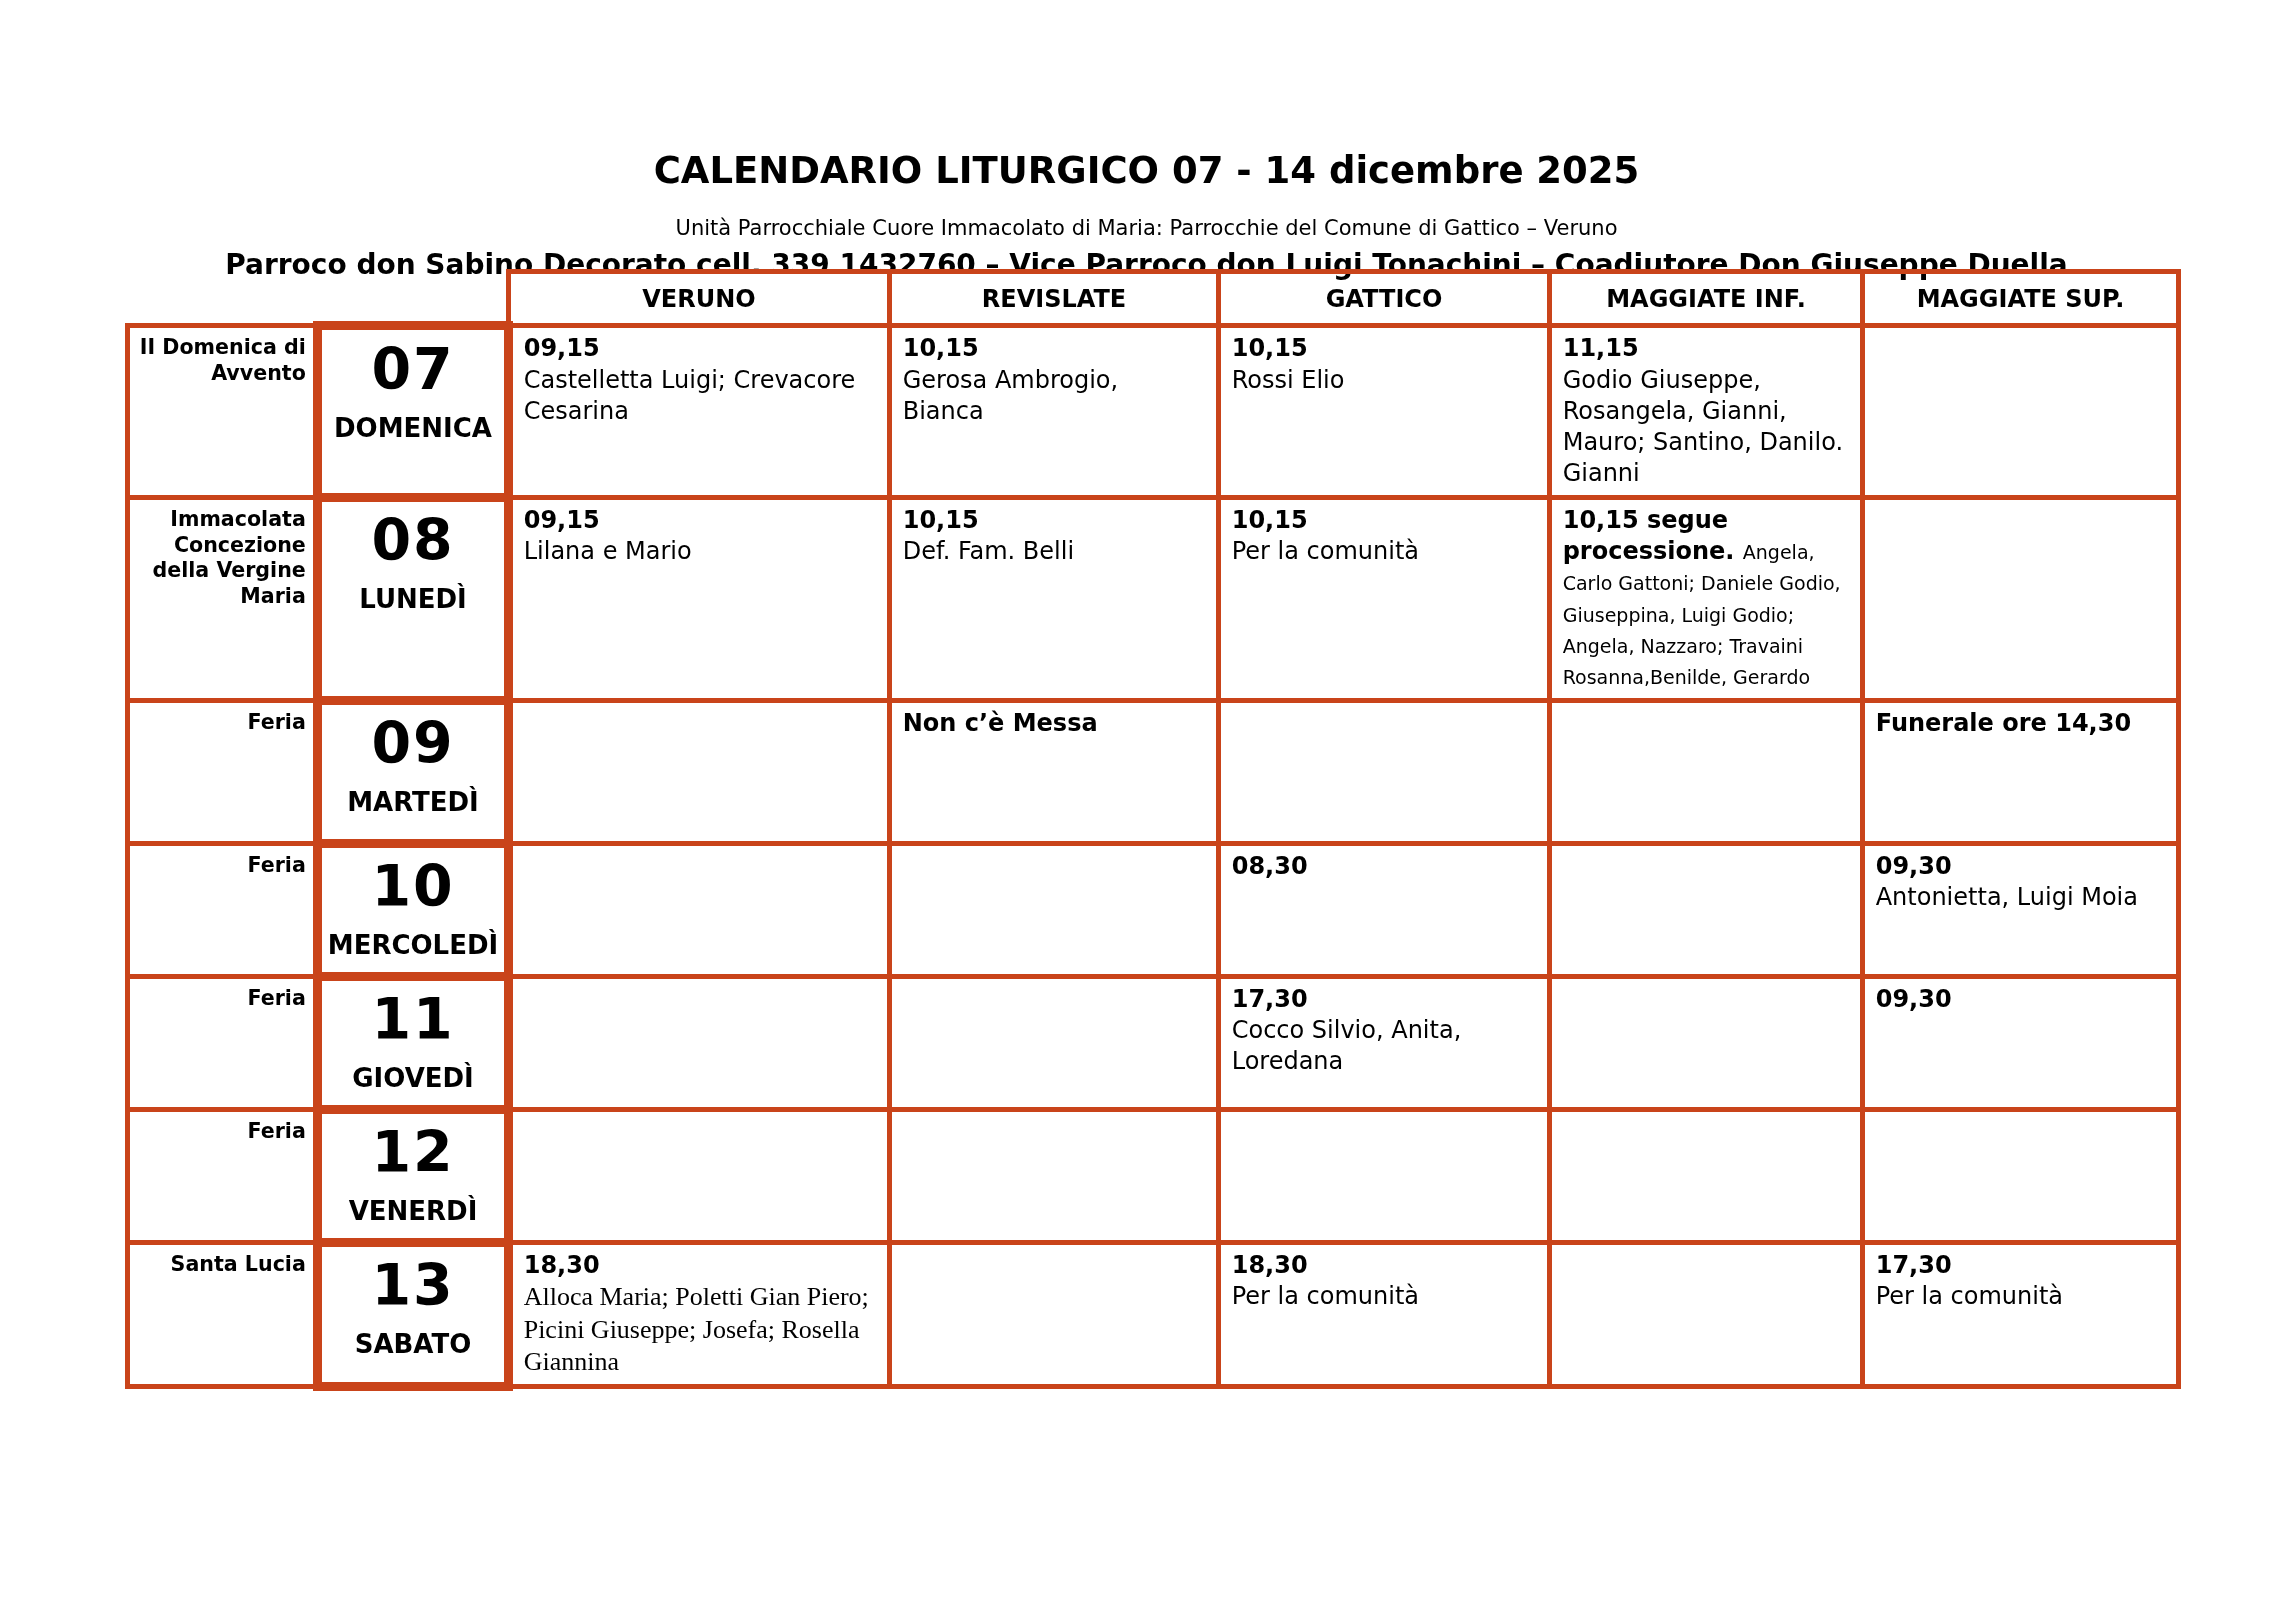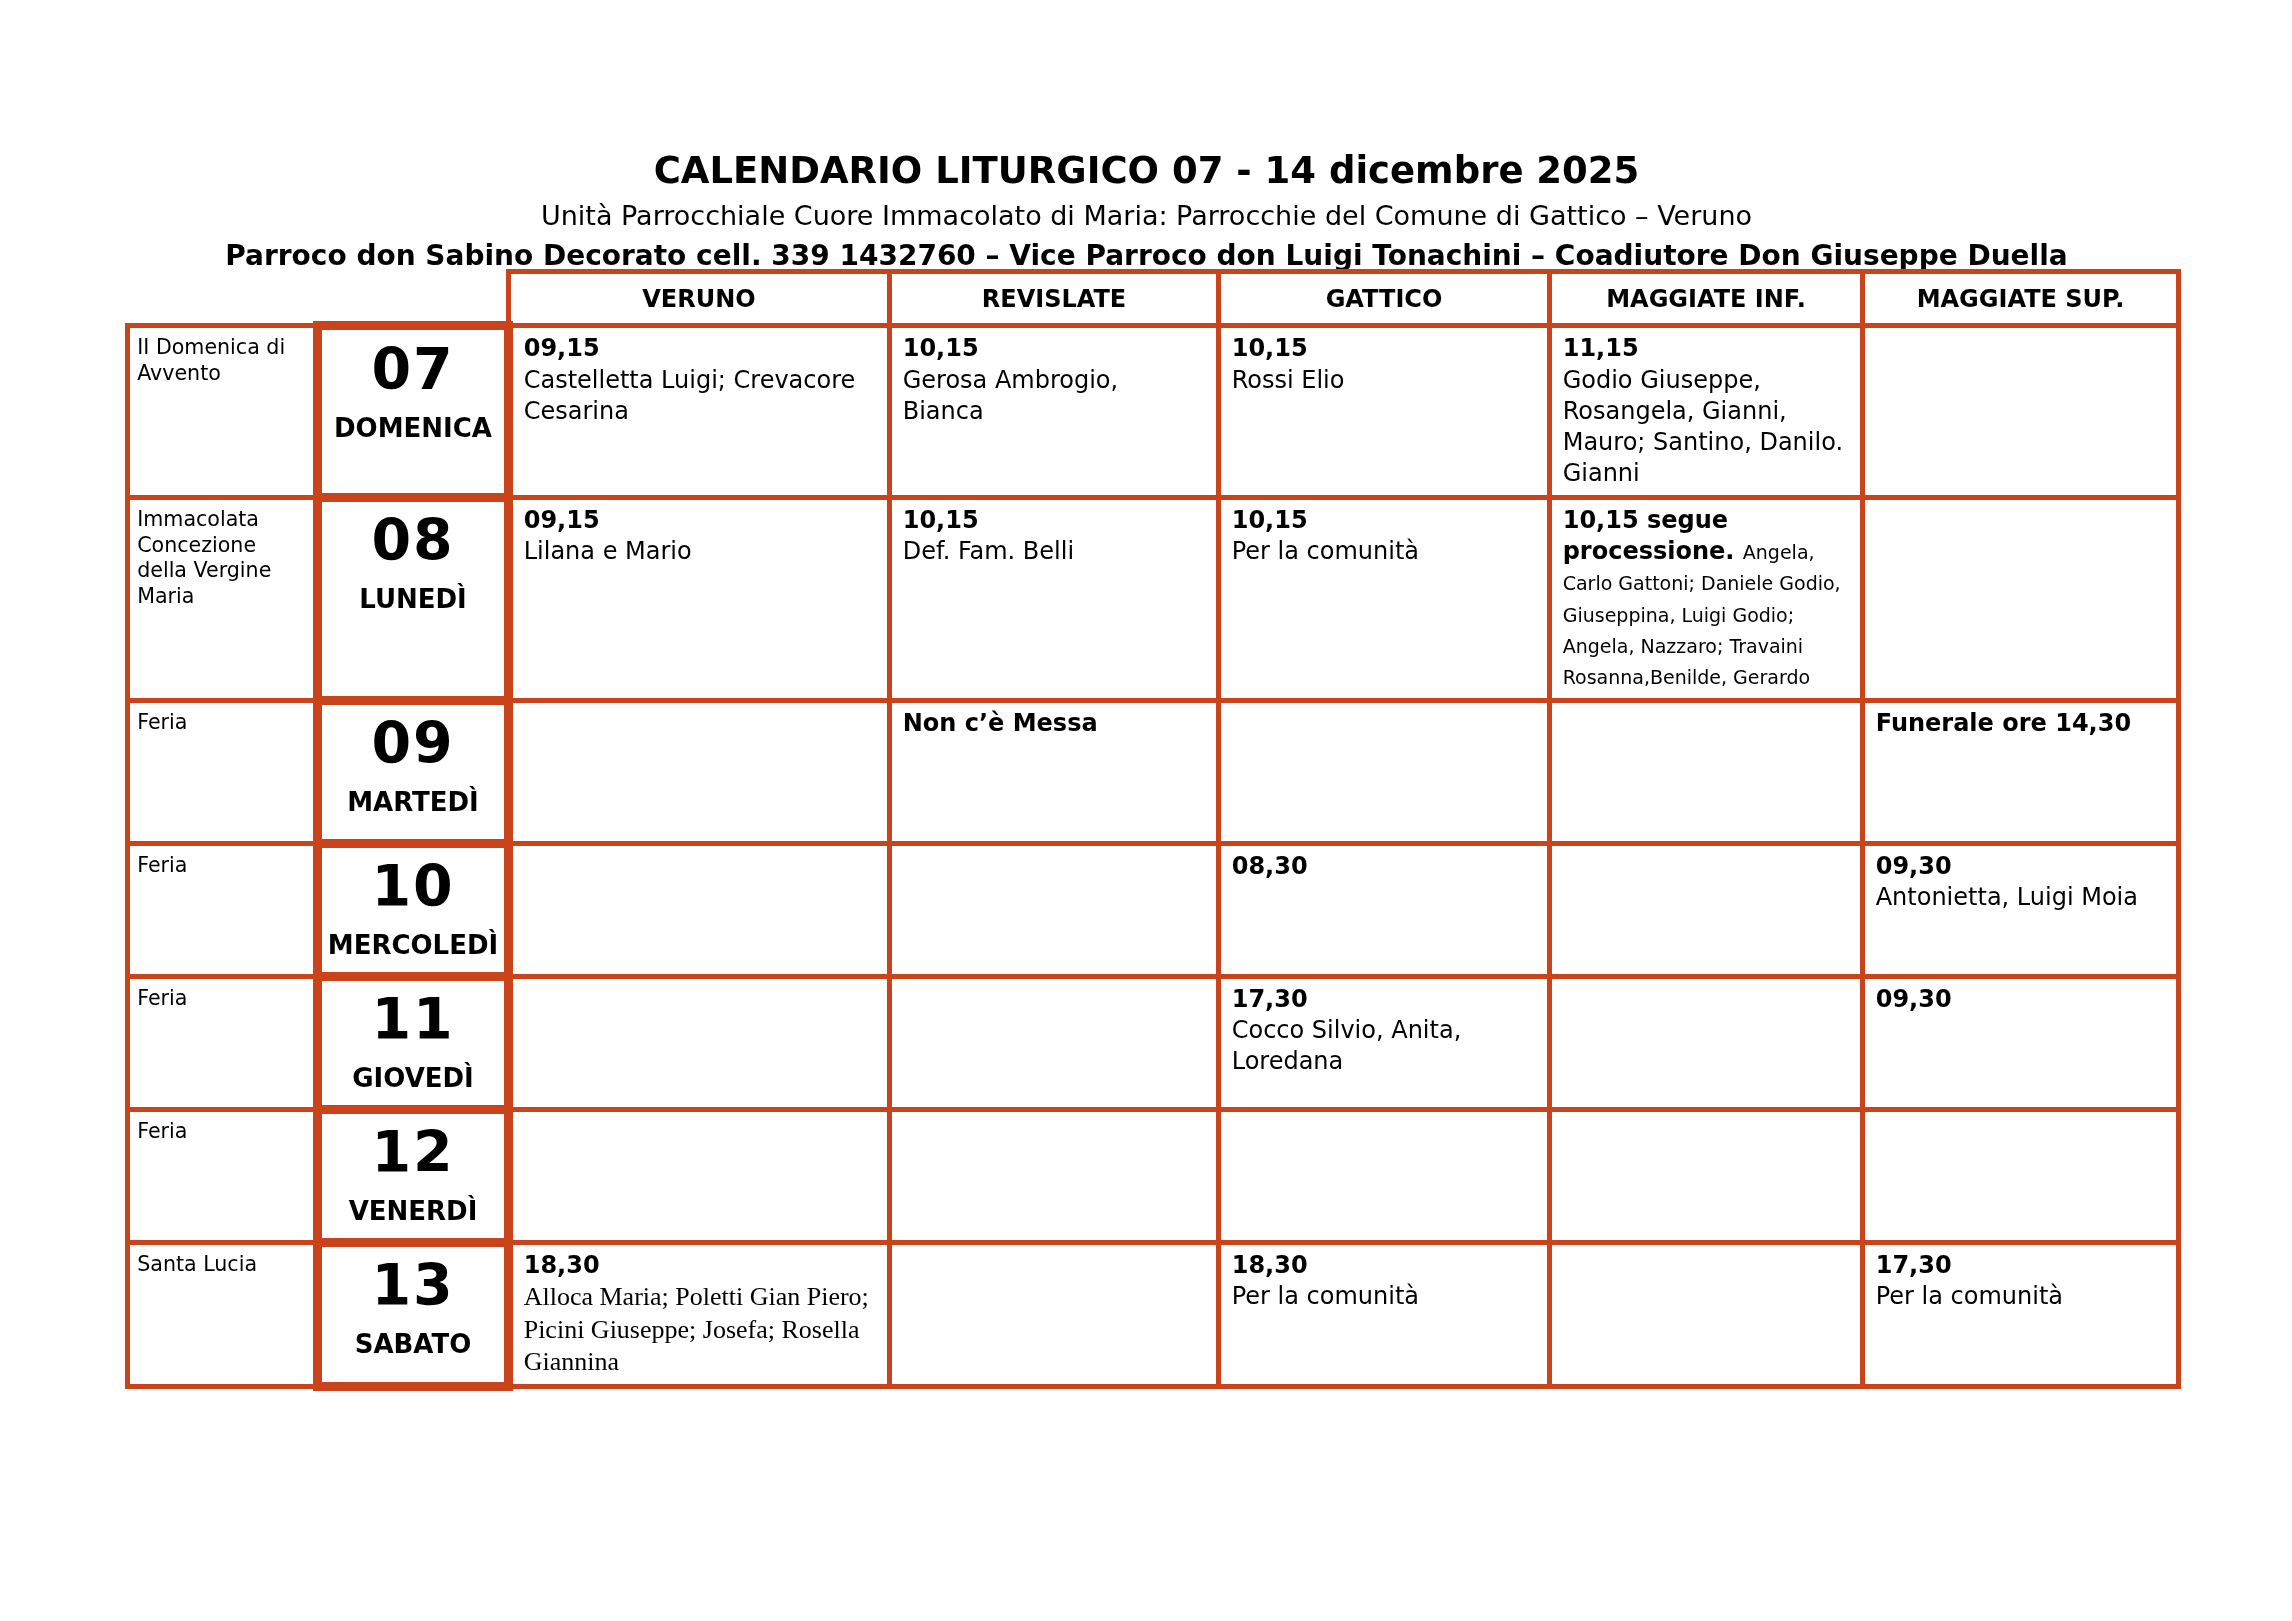--- a/index.html
+++ b/index.html
@@ -6,42 +6,42 @@
   * { box-sizing:border-box; }
   html,body { margin:0; padding:0; }
   body {
     width:2293px; height:1622px;
     background:var(--bg); color:var(--text);
     font-family:"DejaVu Sans","Liberation Sans",sans-serif;
     position:relative; overflow:hidden;
   }
   .doc-header { position:absolute; top:149px; left:0; width:100%; text-align:center; }
   .doc-title    { font-size:37px; font-weight:bold; }
-  .doc-subtitle { font-size:27px; margin-top:8px; }
+  .doc-subtitle { font-size:21px; margin-top:24px; }
   .doc-contacts { font-size:28px; font-weight:bold; margin-top:8px; }
 
   table.grid {
     position:absolute; left:125px; top:269px;
     border-collapse:collapse; table-layout:fixed;
     width:2051px;
     padding-left:28px;
   }
   .grid th, .grid td {
     border:5.4px solid var(--border);
     vertical-align:top; text-align:left;
     padding:5.4px 10.7px; overflow:hidden;
   }
   .grid thead tr { height:54px; }
   .grid thead th {
     text-align:center; vertical-align:middle;
     font-size:24px; font-weight:bold; padding:3.6px;
   }
   .grid th.blank { border:none; }
 
-  td.feast-cell { font-weight:normal; font-size:20.6px; line-height:1.25; padding:7.2px 7.2px; }
+  td.feast-cell { font-weight:bold; font-size:20.6px; line-height:1.25; padding:7.2px 7.2px;text-align:right; }
 
   td.day-cell { border-width:9px; text-align:center; padding:10.7px 3.6px 3.6px 3.6px; }
   td.day-cell-last { border-bottom-width:14.3px; }
   .day-number { font-size:57px; font-weight:bold; line-height:1.0; letter-spacing:1.8px; }
   .day-name   { font-size:26px; font-weight:bold; margin-top:15px; }
 
   td.mass-cell { font-size:24px; line-height:1.3; }
   .mass-time { font-weight:bold; }
   .mass-text {}
   .mass-text.serif { font-family:"Liberation Serif","DejaVu Serif",serif; font-size:26px; line-height:1.25; }

